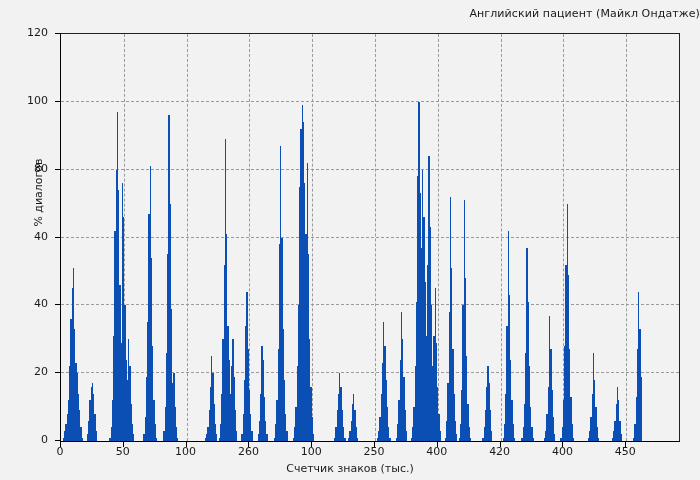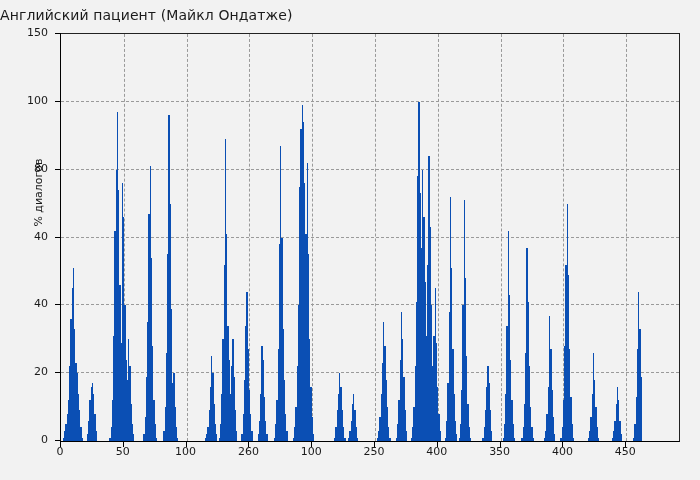--- a/index.html
+++ b/index.html
@@ -16,22 +16,22 @@
   #root {
     position: relative;
     width: 700px;
     height: 480px;
   }
   #chart-title {
     position: absolute;
     left: 0;
     top: 7px;
     width: 700px;
-    text-align: left;
-    font-size: 14px;
+    text-align: right;
+    font-size: 11px;
     color: #1a1a1a;
     letter-spacing: 0.1px;
   }
   #plot {
     position: absolute;
     left: 60px;
     top: 33px;
     width: 618px;
     height: 407px;
     background: #f2f2f2;
@@ -467,38 +467,39 @@
       <div class="ytick-label" style="left: 4px; top: 366.167px;">20</div>
       <div class="ytick-mark" style="top: 304.333px;"></div>
       <div class="ytick-label" style="left: 4px; top: 298.333px;">40</div>
       <div class="ytick-mark" style="top: 236.5px;"></div>
       <div class="ytick-label" style="left: 4px; top: 230.5px;">40</div>
       <div class="ytick-mark" style="top: 168.667px;"></div>
       <div class="ytick-label" style="left: 4px; top: 162.667px;">80</div>
       <div class="ytick-mark" style="top: 100.833px;"></div>
       <div class="ytick-label" style="left: 4px; top: 94.8333px;">100</div>
       <div class="ytick-mark" style="top: 33px;"></div>
-      <div class="ytick-label" style="left: 4px; top: 27px;">150</div>
+      <div class="ytick-label" style="left: 4px; top: 27px;">120</div>
       <div class="xtick-mark" style="left: 60px;"></div>
       <div class="xtick-label" style="left: 38px;">0</div>
       <div class="xtick-mark" style="left: 122.805px;"></div>
       <div class="xtick-label" style="left: 100.805px;">50</div>
       <div class="xtick-mark" style="left: 185.61px;"></div>
       <div class="xtick-label" style="left: 163.61px;">100</div>
       <div class="xtick-mark" style="left: 248.415px;"></div>
       <div class="xtick-label" style="left: 226.415px;">260</div>
       <div class="xtick-mark" style="left: 311.22px;"></div>
       <div class="xtick-label" style="left: 289.22px;">100</div>
       <div class="xtick-mark" style="left: 374.024px;"></div>
       <div class="xtick-label" style="left: 352.024px;">250</div>
       <div class="xtick-mark" style="left: 436.829px;"></div>
       <div class="xtick-label" style="left: 414.829px;">400</div>
       <div class="xtick-mark" style="left: 499.634px;"></div>
-      <div class="xtick-label" style="left: 477.634px;">350</div>
+      <div class="xtick-label" style="left: 477.634px;">420</div>
       <div class="xtick-mark" style="left: 562.439px;"></div>
       <div class="xtick-label" style="left: 540.439px;">400</div>
       <div class="xtick-mark" style="left: 625.244px;"></div>
       <div class="xtick-label" style="left: 603.244px;">450</div>
     </div>
 
   <div id="ylabel">% диалогов</div>
+  <div id="xlabel">Счетчик знаков (тыс.)</div>
 
 </div>
 
 </body></html>

